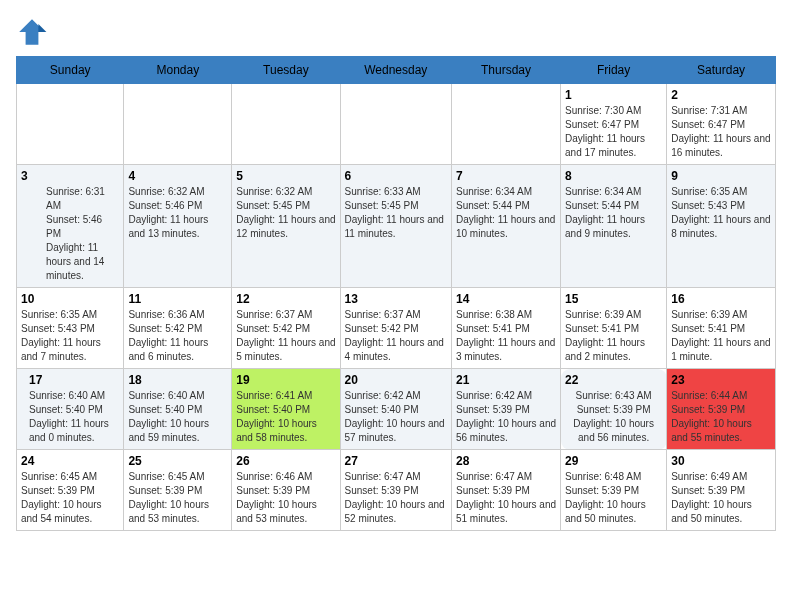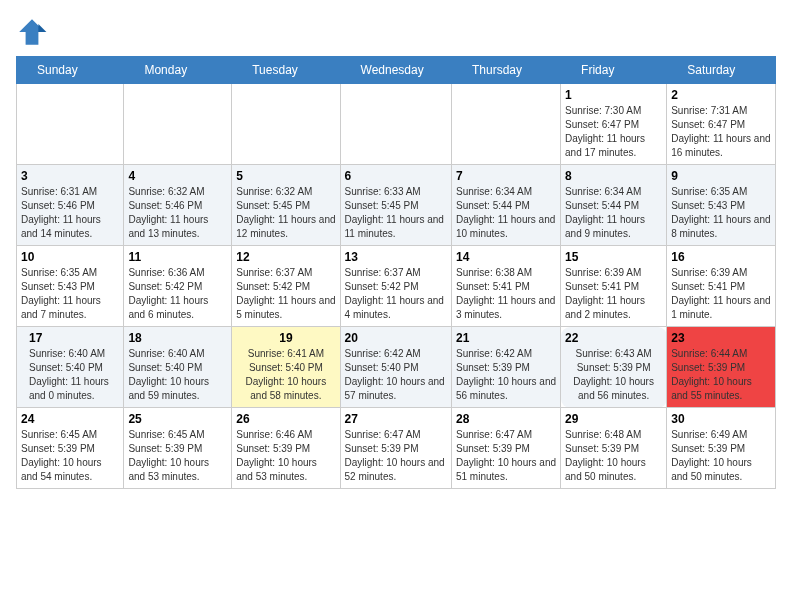--- a/index.html
+++ b/index.html
@@ -52,23 +52,23 @@
       font-size: 14px;
       color: #444;
     }
     .calendar {
       width: 100%;
       border-collapse: collapse;
       font-size: 11px;
     }
     .calendar th {
       background-color: #3a7fc1;
-      color: #ffffff;
+      color: #000000;
       padding: 6px 20px;
-      text-align: left;
+      text-align: center;
       font-weight: normal;
       font-size: 12px;
       border: 1px solid #3a7fc1;
     }
     .calendar td {
       border: 1px solid #ccc;
       padding: 4px;
       vertical-align: top;
       width: 113px;
       min-height: 70px;
@@ -139,21 +139,21 @@
         <td>
           <div class="day-num">2</div>
           <div class="day-info" style="white-space: pre-line;">Sunrise: 7:31 AM
 Sunset: 6:47 PM
 Daylight: 11 hours and 16 minutes.</div>
         </td>
       </tr>
       <tr>
         <td style="background: rgb(240, 244, 248);">
           <div class="day-num">3</div>
-          <div class="day-info" style="white-space: pre-line;">Sunrise: 6:31 AM
+          <div class="day-info" style="white-space: pre-line; margin-left: 25px;">Sunrise: 6:31 AM
 Sunset: 5:46 PM
 Daylight: 11 hours and 14 minutes.</div>
         </td>
         <td style="background: rgb(240, 244, 248);">
           <div class="day-num">4</div>
           <div class="day-info" style="white-space: pre-line;">Sunrise: 6:32 AM
 Sunset: 5:46 PM
 Daylight: 11 hours and 13 minutes.</div>
         </td>
         <td style="background: rgb(240, 244, 248);">
@@ -237,21 +237,21 @@
           <div class="day-info" style="white-space: pre-line;">Sunrise: 6:40 AM
 Sunset: 5:40 PM
 Daylight: 11 hours and 0 minutes.</div>
         </td>
         <td style="background: rgb(240, 244, 248);">
           <div class="day-num">18</div>
           <div class="day-info" style="white-space: pre-line;">Sunrise: 6:40 AM
 Sunset: 5:40 PM
 Daylight: 10 hours and 59 minutes.</div>
         </td>
-        <td style="background: #fef9c3; text-align: center;">
+        <td style="background: #bef264;">
           <div class="day-num">19</div>
           <div class="day-info" style="white-space: pre-line;">Sunrise: 6:41 AM
 Sunset: 5:40 PM
 Daylight: 10 hours and 58 minutes.</div>
         </td>
         <td style="background: rgb(240, 244, 248);">
           <div class="day-num">20</div>
           <div class="day-info" style="white-space: pre-line;">Sunrise: 6:42 AM
 Sunset: 5:40 PM
 Daylight: 10 hours and 57 minutes.</div>

